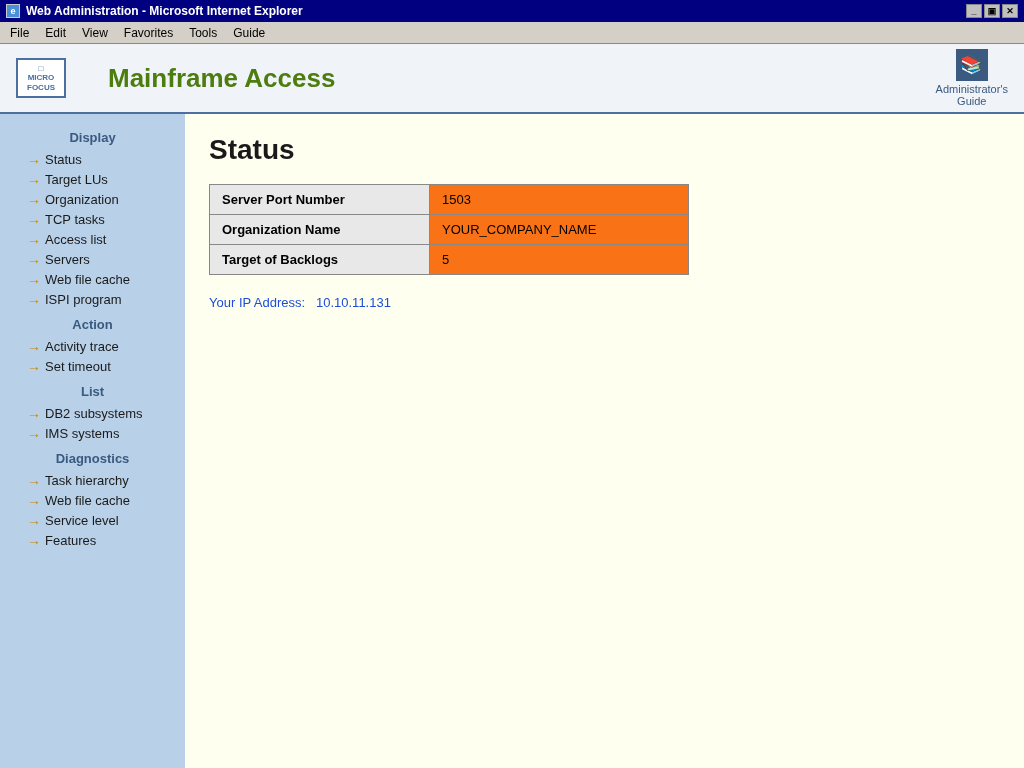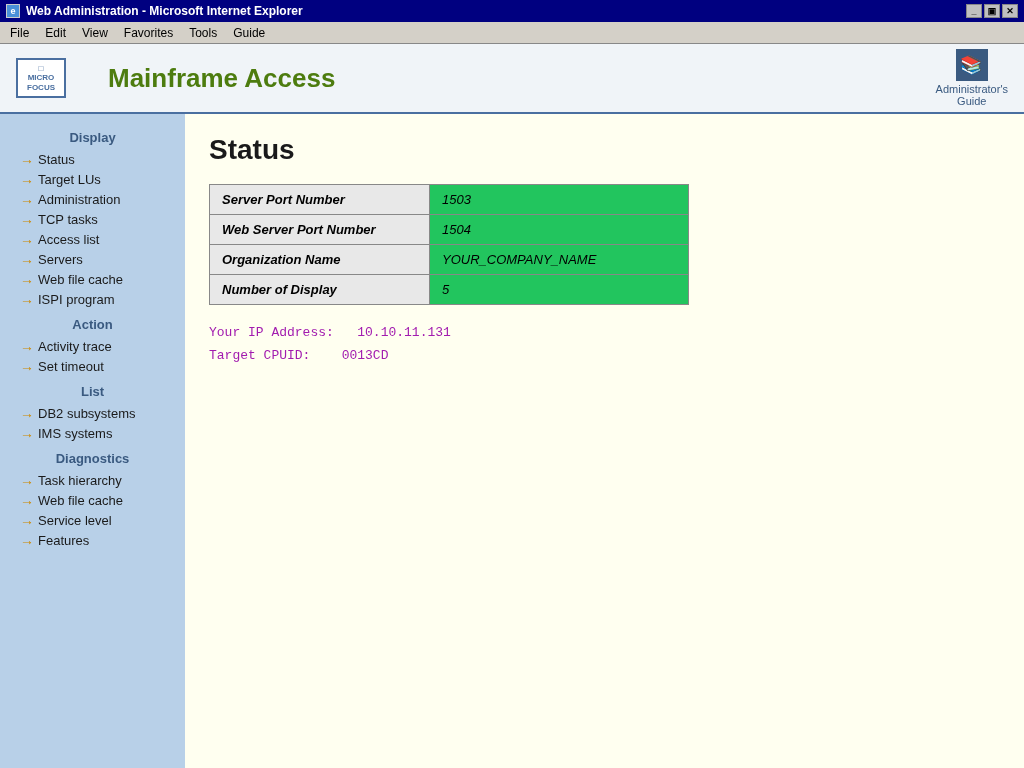--- a/index.html
+++ b/index.html
@@ -85,21 +85,21 @@
     .body-layout {
       display: flex;
       flex: 1;
       overflow: hidden;
     }
 
     
     .sidebar {
       width: 185px;
       background: #b8d0e8;
-      padding: 8px 6px;
+      padding: 8px 13px;
       overflow-y: auto;
       flex-shrink: 0;
     }
     .sidebar-section-title {
       text-align: center;
       font-size: 13px;
       font-weight: bold;
       color: #3a5a80;
       padding: 8px 0 4px 0;
     }
@@ -136,36 +136,34 @@
     
     .status-table {
       border-collapse: collapse;
       width: 480px;
       margin-bottom: 16px;
     }
     .status-table td {
       border: 1px solid #888;
       padding: 7px 12px;
       font-size: 13px;
-      font-style: italic;
     }
     .status-table td:first-child {
       font-weight: bold;
       background: #e8e8e8;
       width: 220px;
     }
     .status-table td:last-child {
-      background: #22c55e;
+      background: #f97316;
     }
 
     .info-text {
       font-size: 13px;
-      color: #a21caf;
+      color: #1d4ed8;
       line-height: 1.8;
-      font-family: Liberation Mono, monospace;
     }
   </style>
 </head>
 <body>
 
 <div class="title-bar">
   <div class="title-bar-left">
     <div class="title-bar-icon">e</div>
     <span>Web Administration - Microsoft Internet Explorer</span>
   </div>
@@ -212,21 +210,21 @@
       <a class="sidebar-item">
         <span class="arrow-icon">→</span>
         <span>Status</span>
       </a>
       <a class="sidebar-item">
         <span class="arrow-icon">→</span>
         <span>Target LUs</span>
       </a>
       <a class="sidebar-item">
         <span class="arrow-icon">→</span>
-        <span>Administration</span>
+        <span>Organization</span>
       </a>
       <a class="sidebar-item">
         <span class="arrow-icon">→</span>
         <span>TCP tasks</span>
       </a>
 
       <a class="sidebar-item">
         <span class="arrow-icon">→</span>
         <span>Access list</span>
       </a>
@@ -285,41 +283,32 @@
     <div class="main-content">
       <div class="page-title">Status</div>
 
       <table class="status-table">
         <tbody>
             <tr>
           <td>Server Port Number</td>
           <td>1503</td>
         </tr>
         <tr>
-          <td>Web Server Port Number</td>
-          <td>1504</td>
-        </tr>
-        <tr>
           <td>Organization Name</td>
           <td>YOUR_COMPANY_NAME</td>
         </tr>
         <tr>
-          <td>Number of Display</td>
+          <td>Target of Backlogs</td>
           <td>5</td>
         </tr>
       </tbody>
         </table>
 
       <div class="info-text">
         <div>
           <span>Your IP Address:</span>
           &nbsp;
           <span>10.10.11.131</span>
         </div>
-        <div>
-          <span>Target CPUID:</span>
-          &nbsp;&nbsp;
-          <span>0013CD</span>
-        </div>
       </div>
     </div>
   </div>
 </div>
 
 </body></html>

